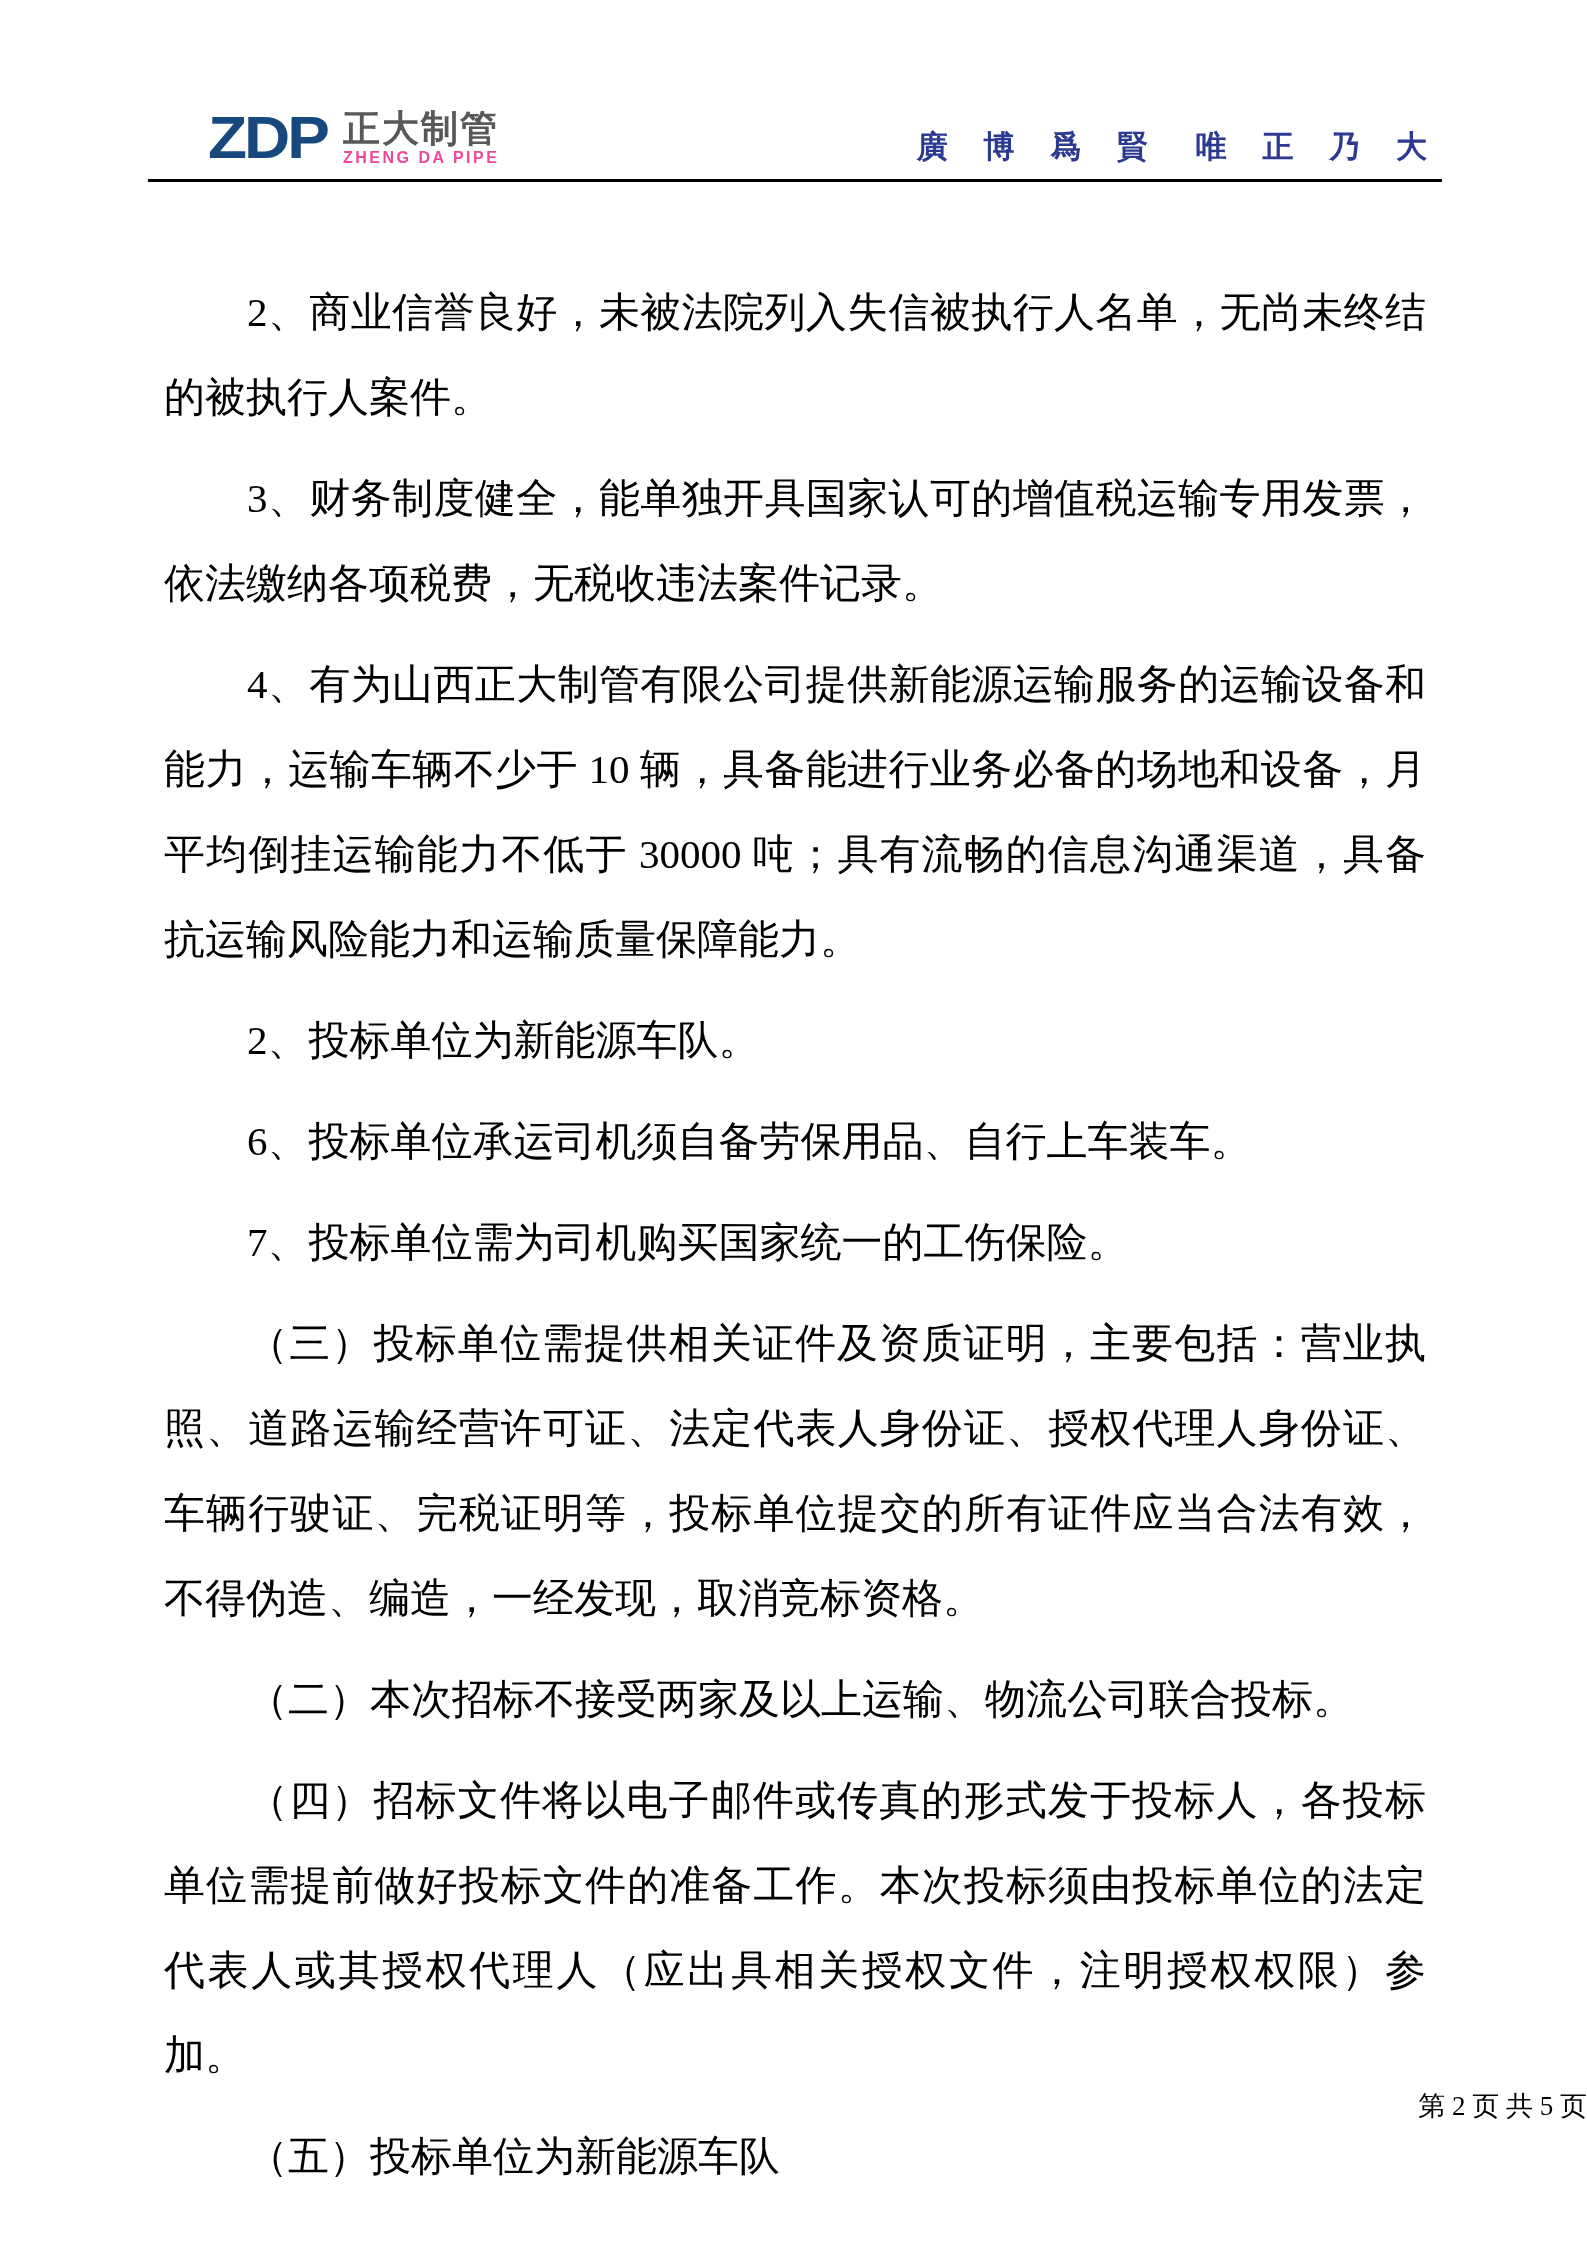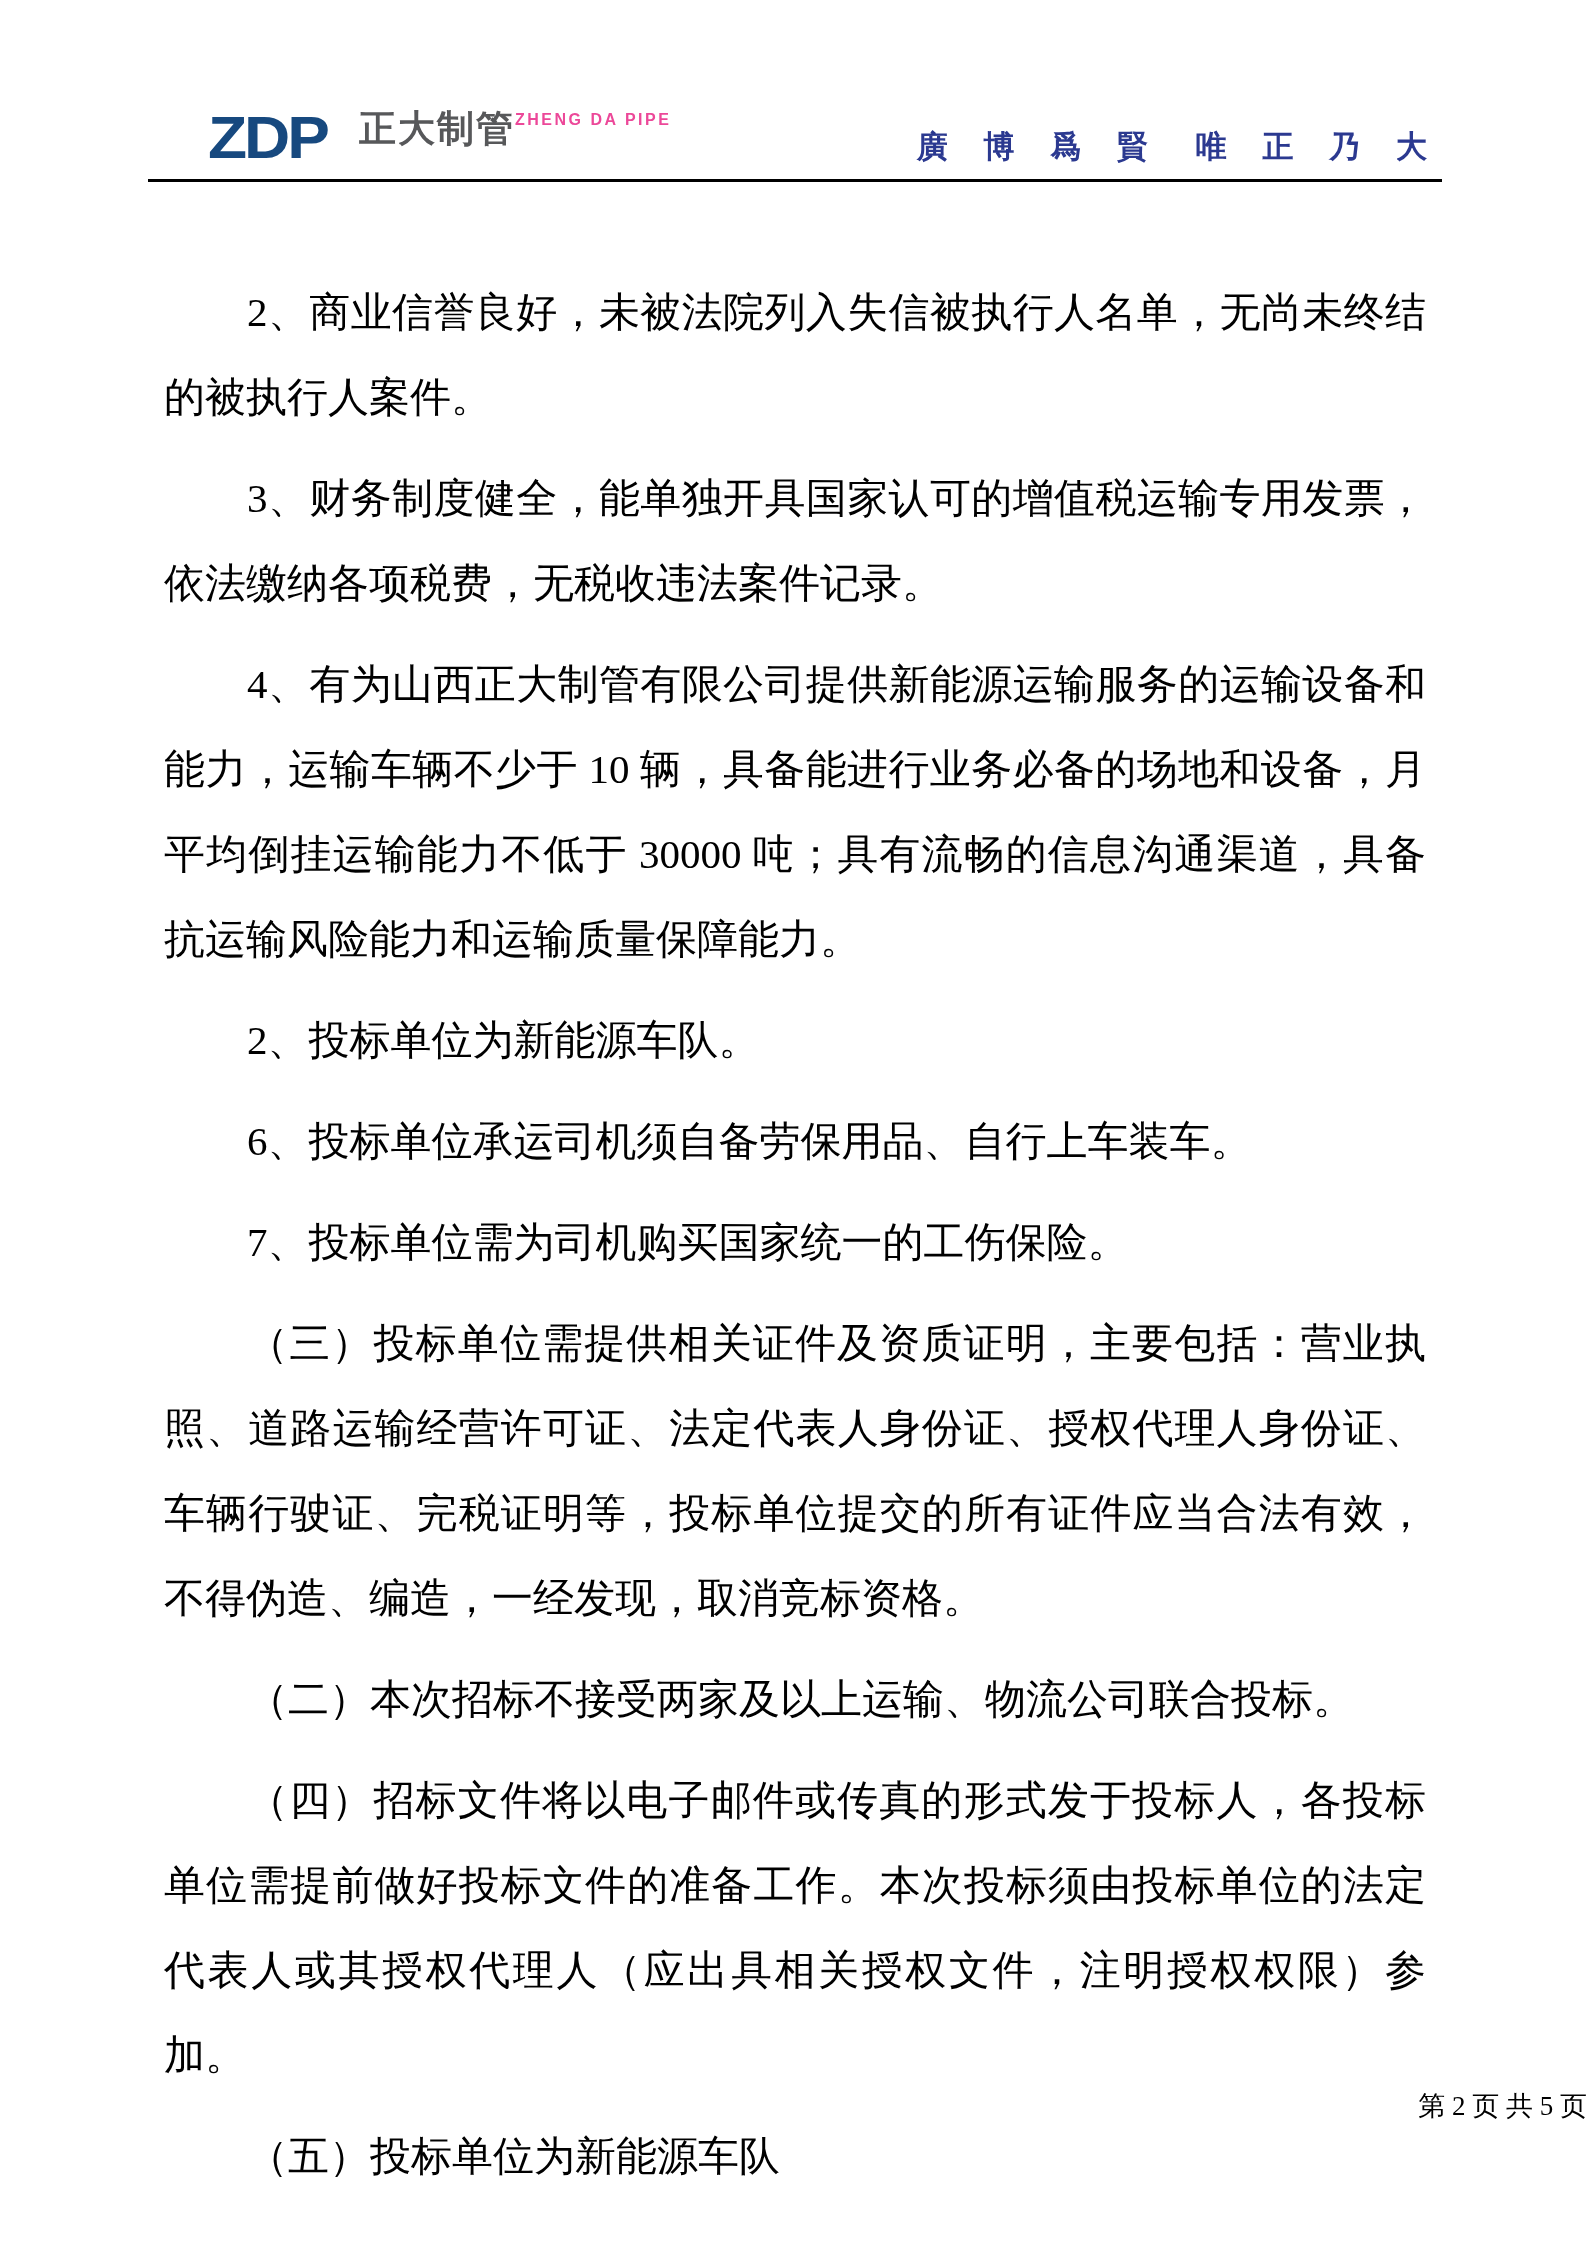--- a/index.html
+++ b/index.html
@@ -15,32 +15,32 @@
     color: #000;
   }
 
   
   .header-logo {
     position: absolute;
     left: 208px;
     top: 110px;
     display: flex;
     align-items: flex-start;
-    gap: 32px;
+    gap: 16px;
   }
   .zdp-mark {
     font-family: "Liberation Sans", "DejaVu Sans", sans-serif;
     font-weight: 800;
     font-size: 64px;
     line-height: 56px;
     letter-spacing: -3px;
     color: #17497f;
     transform: scaleY(0.92);
   }
-  .logo-text-col { display: flex; flex-direction: row; justify-content: flex-start; }
+  .logo-text-col { display: flex; flex-direction: column; justify-content: flex-start; }
   .logo-cn {
     font-family: "Liberation Sans", "DejaVu Sans", sans-serif;
     font-weight: 700;
     font-size: 37px;
     line-height: 38px;
     color: #57585a;
     letter-spacing: 2px;
   }
   .logo-en {
     font-family: "Liberation Sans", "DejaVu Sans", sans-serif;

